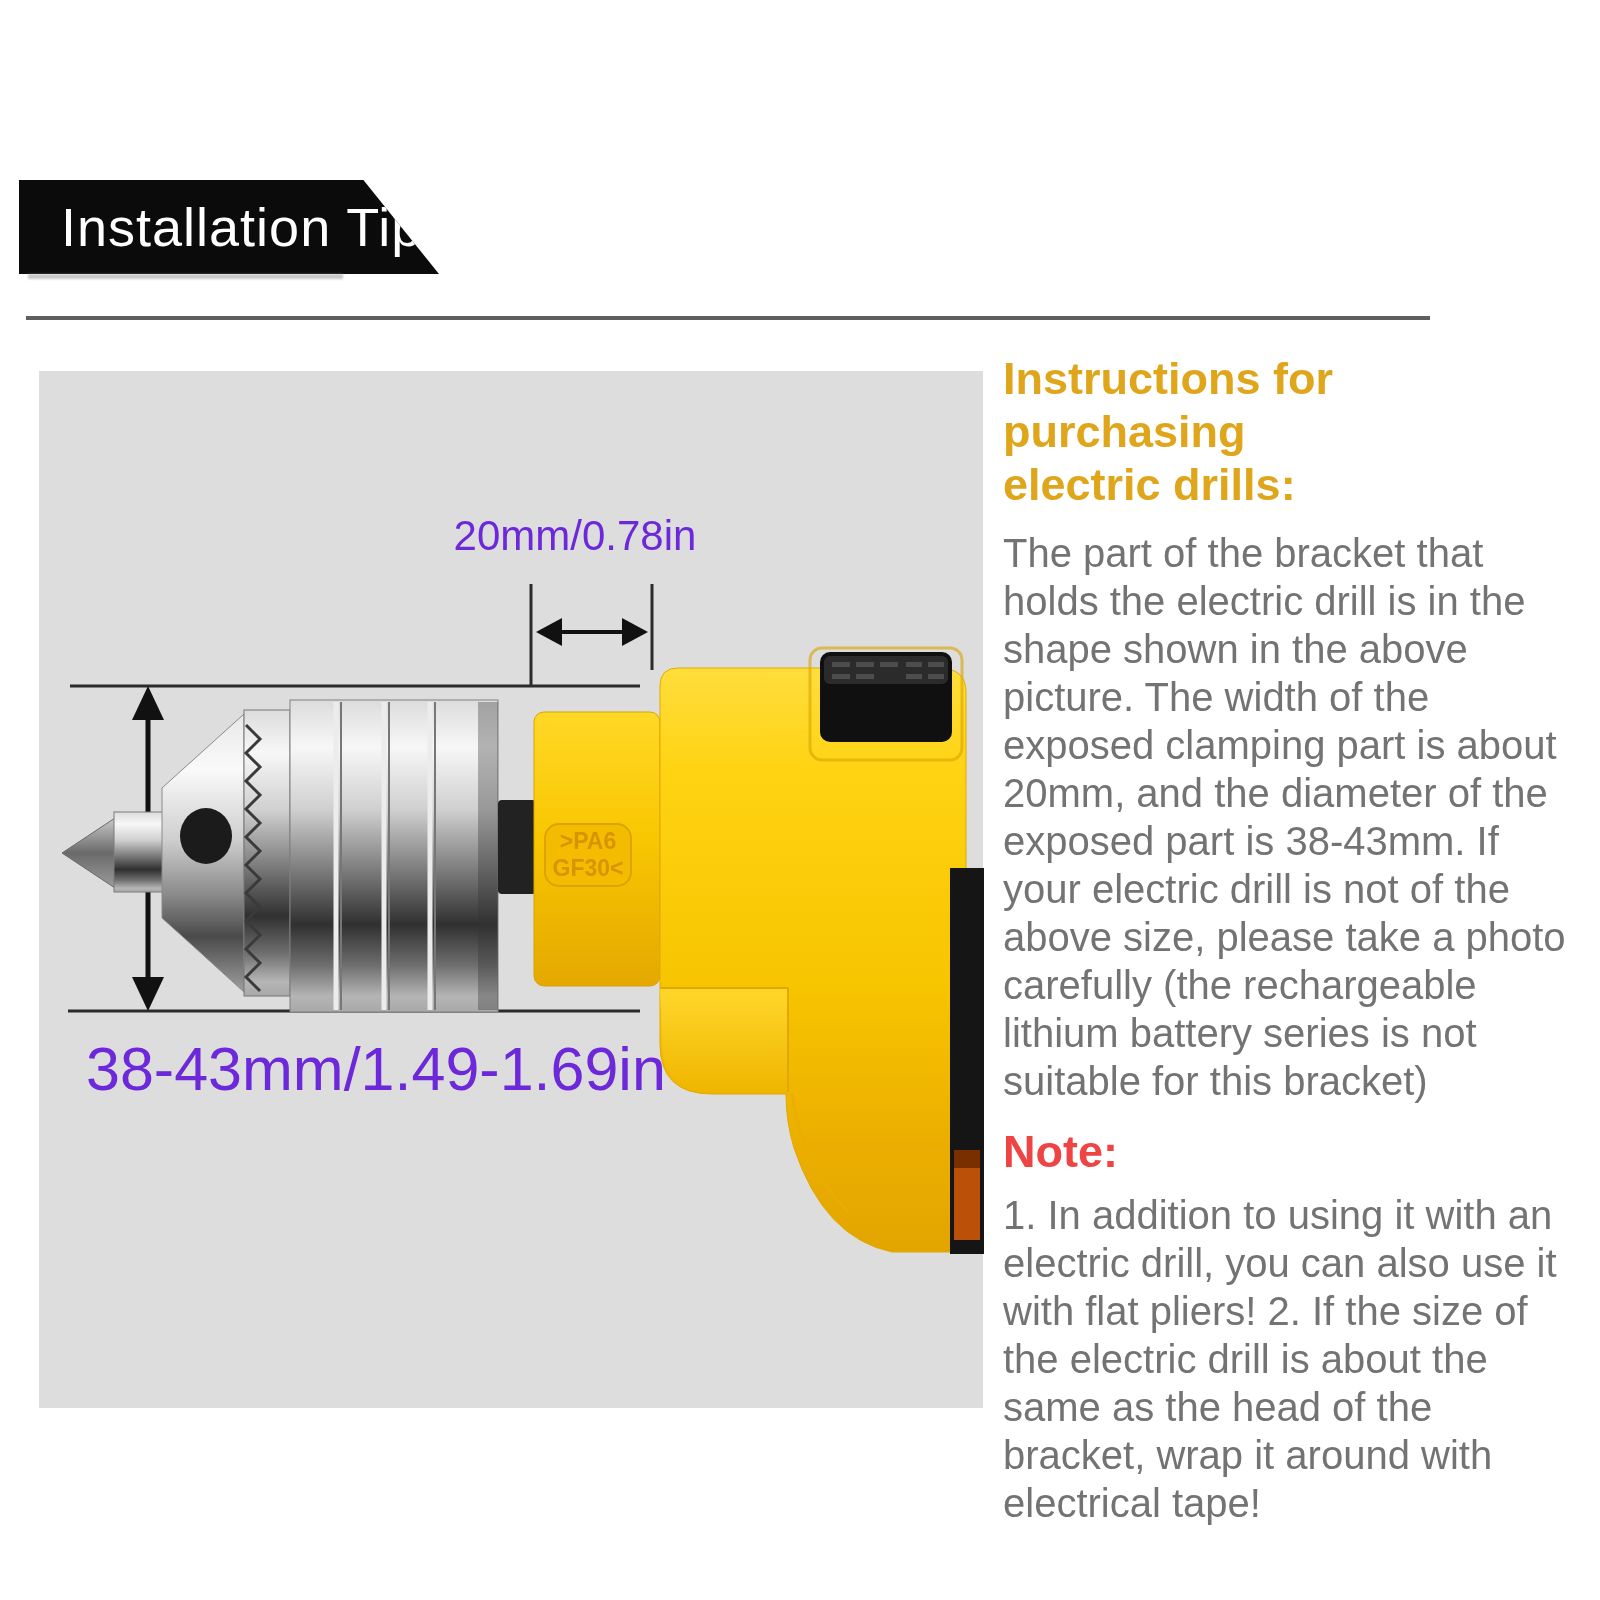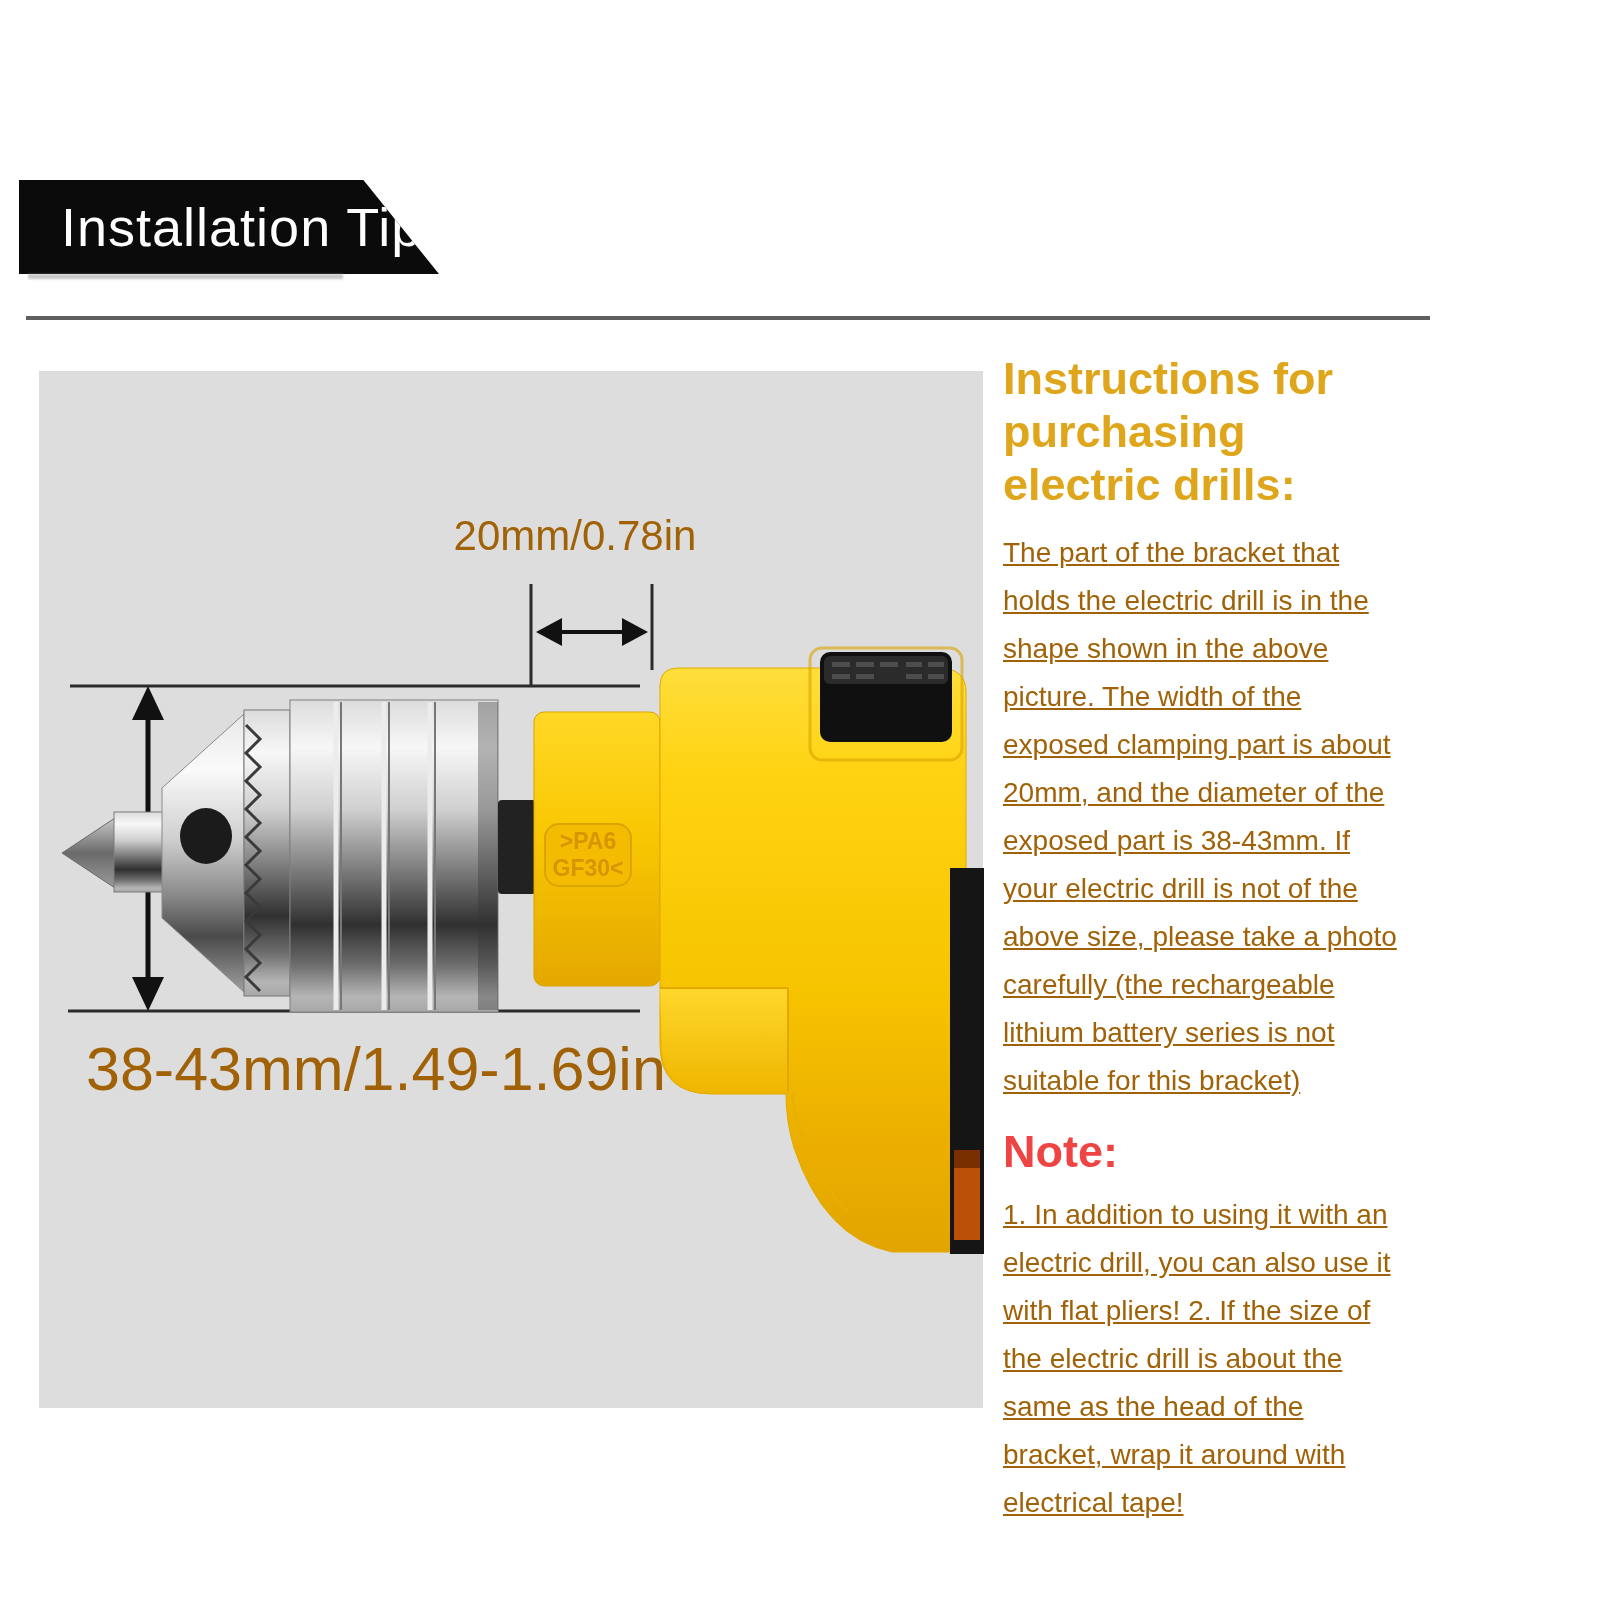--- a/index.html
+++ b/index.html
@@ -23,32 +23,32 @@
   .divider{
     position:absolute;left:26px;top:316px;width:1404px;height:4px;background:#5f5f5f;
   }
   .panel{
     position:absolute;left:39px;top:371px;width:944px;height:1037px;background:#dddddd;
   }
   .diagram-svg{
     position:absolute;left:0;top:0;width:1600px;height:1600px;pointer-events:none;
   }
   .dim-label{
-    position:absolute;color:#a16207;white-space:nowrap;
+    position:absolute;color:#6d28d9;white-space:nowrap;
   }
   .dim-label-width{left:420px;top:512px;width:310px;text-align:center;font-size:42px;}
   .dim-label-diameter{left:86px;top:1034px;font-size:61px;}
   .content{
     position:absolute;left:1003px;top:352px;width:575px;
   }
   .content .heading{
     color:#dfa61c;font-size:45px;line-height:53px;white-space:pre-line;margin:0 0 18px 0;
   }
   .content .body-text{
-    color:#a16207;font-size:28px;line-height:48px;white-space:pre-line;margin:0;text-decoration:underline;
+    color:#737373;font-size:40px;line-height:48px;white-space:pre-line;margin:0;
   }
   .content .note-heading{
     color:#ef4444;font-size:45px;line-height:50px;margin:22px 0 14px 0;
   }
 </style>
 </head>
 <body>
 
 <div class="banner">
   <span class="banner-title">Installation Tips</span>

